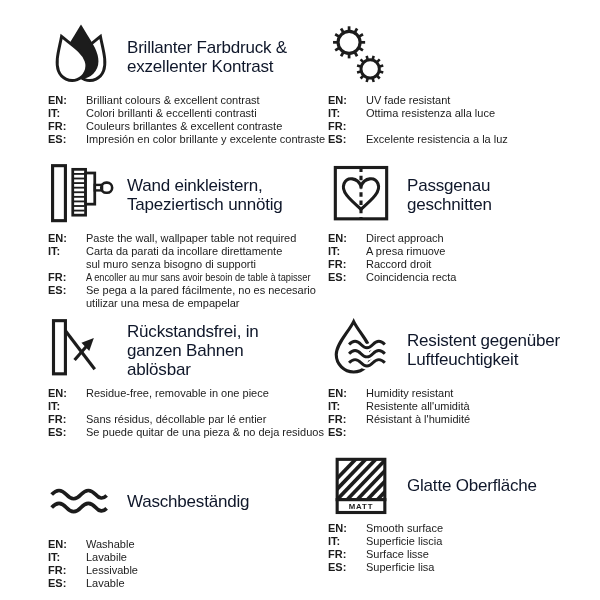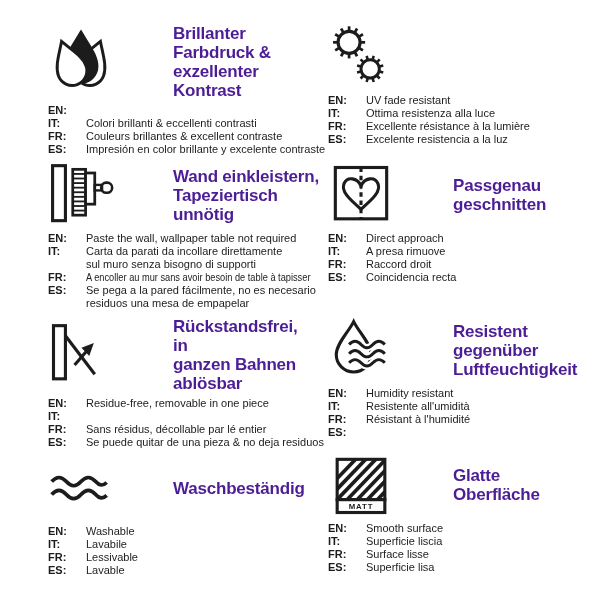--- a/index.html
+++ b/index.html
@@ -9,42 +9,42 @@
     font-family:"Liberation Sans","DejaVu Sans",sans-serif;
     color:#1c1c1c;
     position:relative;
     overflow:hidden;
   }
   .section{position:absolute;width:262px;}
   .sec-header{display:flex;align-items:center;}
   .icon-box{width:66px;height:66px;flex:0 0 66px;margin-right:13px;display:flex;align-items:center;justify-content:flex-end;}
   .icon-box svg{display:block;}
   .title{
-    font-size:17px;font-weight:bold;line-height:19px;
-    letter-spacing:-0.2px;white-space:pre-line;color:#4c1d95;margin-left:46px;
+    font-size:17px;font-weight:normal;line-height:19px;
+    letter-spacing:-0.2px;white-space:pre-line;color:#0f172a;
   }
   .translations{margin-top:4px;}
   .t-row{display:flex;align-items:flex-start;}
   .t-label{
     flex:0 0 38px;width:38px;font-weight:bold;
     font-size:11px;line-height:13px;color:#1c1c1c;
   }
   .t-text{
     font-size:11px;line-height:13px;color:#1c1c1c;
     white-space:pre;
   }
   .condensed{transform:scaleX(0.84);transform-origin:0 50%;}
   
   #s0{left:48px;top:24px;}
   #s1{left:328px;top:24px;}
   #s2{left:48px;top:162px;width:272px;}
   #s3{left:328px;top:162px;}
   #s4{left:48px;top:317px;}
   #s5{left:328px;top:317px;}
-  #s6{left:48px;top:455px;}
+  #s6{left:48px;top:468px;}
   #s7{left:328px;top:452px;}
   .stroke{fill:none;stroke:#1c1c1c;stroke-width:3.4;}
 </style>
 </head>
 <body>
 
 <div class="section" id="s0">
   <div class="sec-header">
     <div class="icon-box">
       <svg width="66" height="66" viewBox="0 0 72 72">
@@ -55,20 +55,21 @@
         <use href="#dropShape" transform="translate(36,33) scale(1.1)" fill="#1c1c1c" stroke="#1c1c1c" stroke-width="2.6"></use>
         <use href="#dropShape" transform="translate(24,39) rotate(-20)" fill="#ffffff" stroke="#1c1c1c" stroke-width="3.2"></use>
       </svg>
     </div>
     <div class="title">Brillanter Farbdruck &amp;
 exzellenter Kontrast</div>
   </div>
   <div class="translations">
     <div class="t-row">
         <span class="t-label">EN:</span>
+        <span class="t-text">Brilliant colours &amp; excellent contrast</span>
       </div>
     <div class="t-row">
         <span class="t-label">IT:</span>
         <span class="t-text">Colori brillanti &amp; eccellenti contrasti</span>
       </div>
     <div class="t-row">
         <span class="t-label">FR:</span>
         <span class="t-text">Couleurs brillantes &amp; excellent contraste</span>
       </div>
     <div class="t-row">
@@ -123,21 +124,20 @@
     <div class="t-row">
         <span class="t-label">EN:</span>
         <span class="t-text">UV fade resistant</span>
       </div>
     <div class="t-row">
         <span class="t-label">IT:</span>
         <span class="t-text">Ottima resistenza alla luce</span>
       </div>
     <div class="t-row">
         <span class="t-label">FR:</span>
-        <span class="t-text">Excellente résistance à la lumière</span>
       </div>
     <div class="t-row">
         <span class="t-label">ES:</span>
         <span class="t-text">Excelente resistencia a la luz</span>
       </div>
   </div>
 </div>
 
 <div class="section" id="s2">
   <div class="sec-header">
@@ -174,21 +174,21 @@
         <span class="t-text">Carta da parati da incollare direttamente
 sul muro senza bisogno di supporti</span>
       </div>
     <div class="t-row">
         <span class="t-label">FR:</span>
         <span class="t-text condensed">A encoller au mur sans avoir besoin de table à tapisser</span>
       </div>
     <div class="t-row">
         <span class="t-label">ES:</span>
         <span class="t-text">Se pega a la pared fácilmente, no es necesario
-residuos una mesa de empapelar</span>
+utilizar una mesa de empapelar</span>
       </div>
   </div>
 </div>
 
 <div class="section" id="s3">
   <div class="sec-header">
     <div class="icon-box">
       <svg width="66" height="66" viewBox="0 0 72 72">
         <rect x="8" y="6" width="56" height="56" class="stroke"></rect>
         <path d="M36,26 C32,17 21,15.5 17.5,23.5 C14,32 23,40 36,51.5 C49,40 58,32 54.5,23.5 C51,15.5 40,17 36,26 Z" class="stroke"></path>

